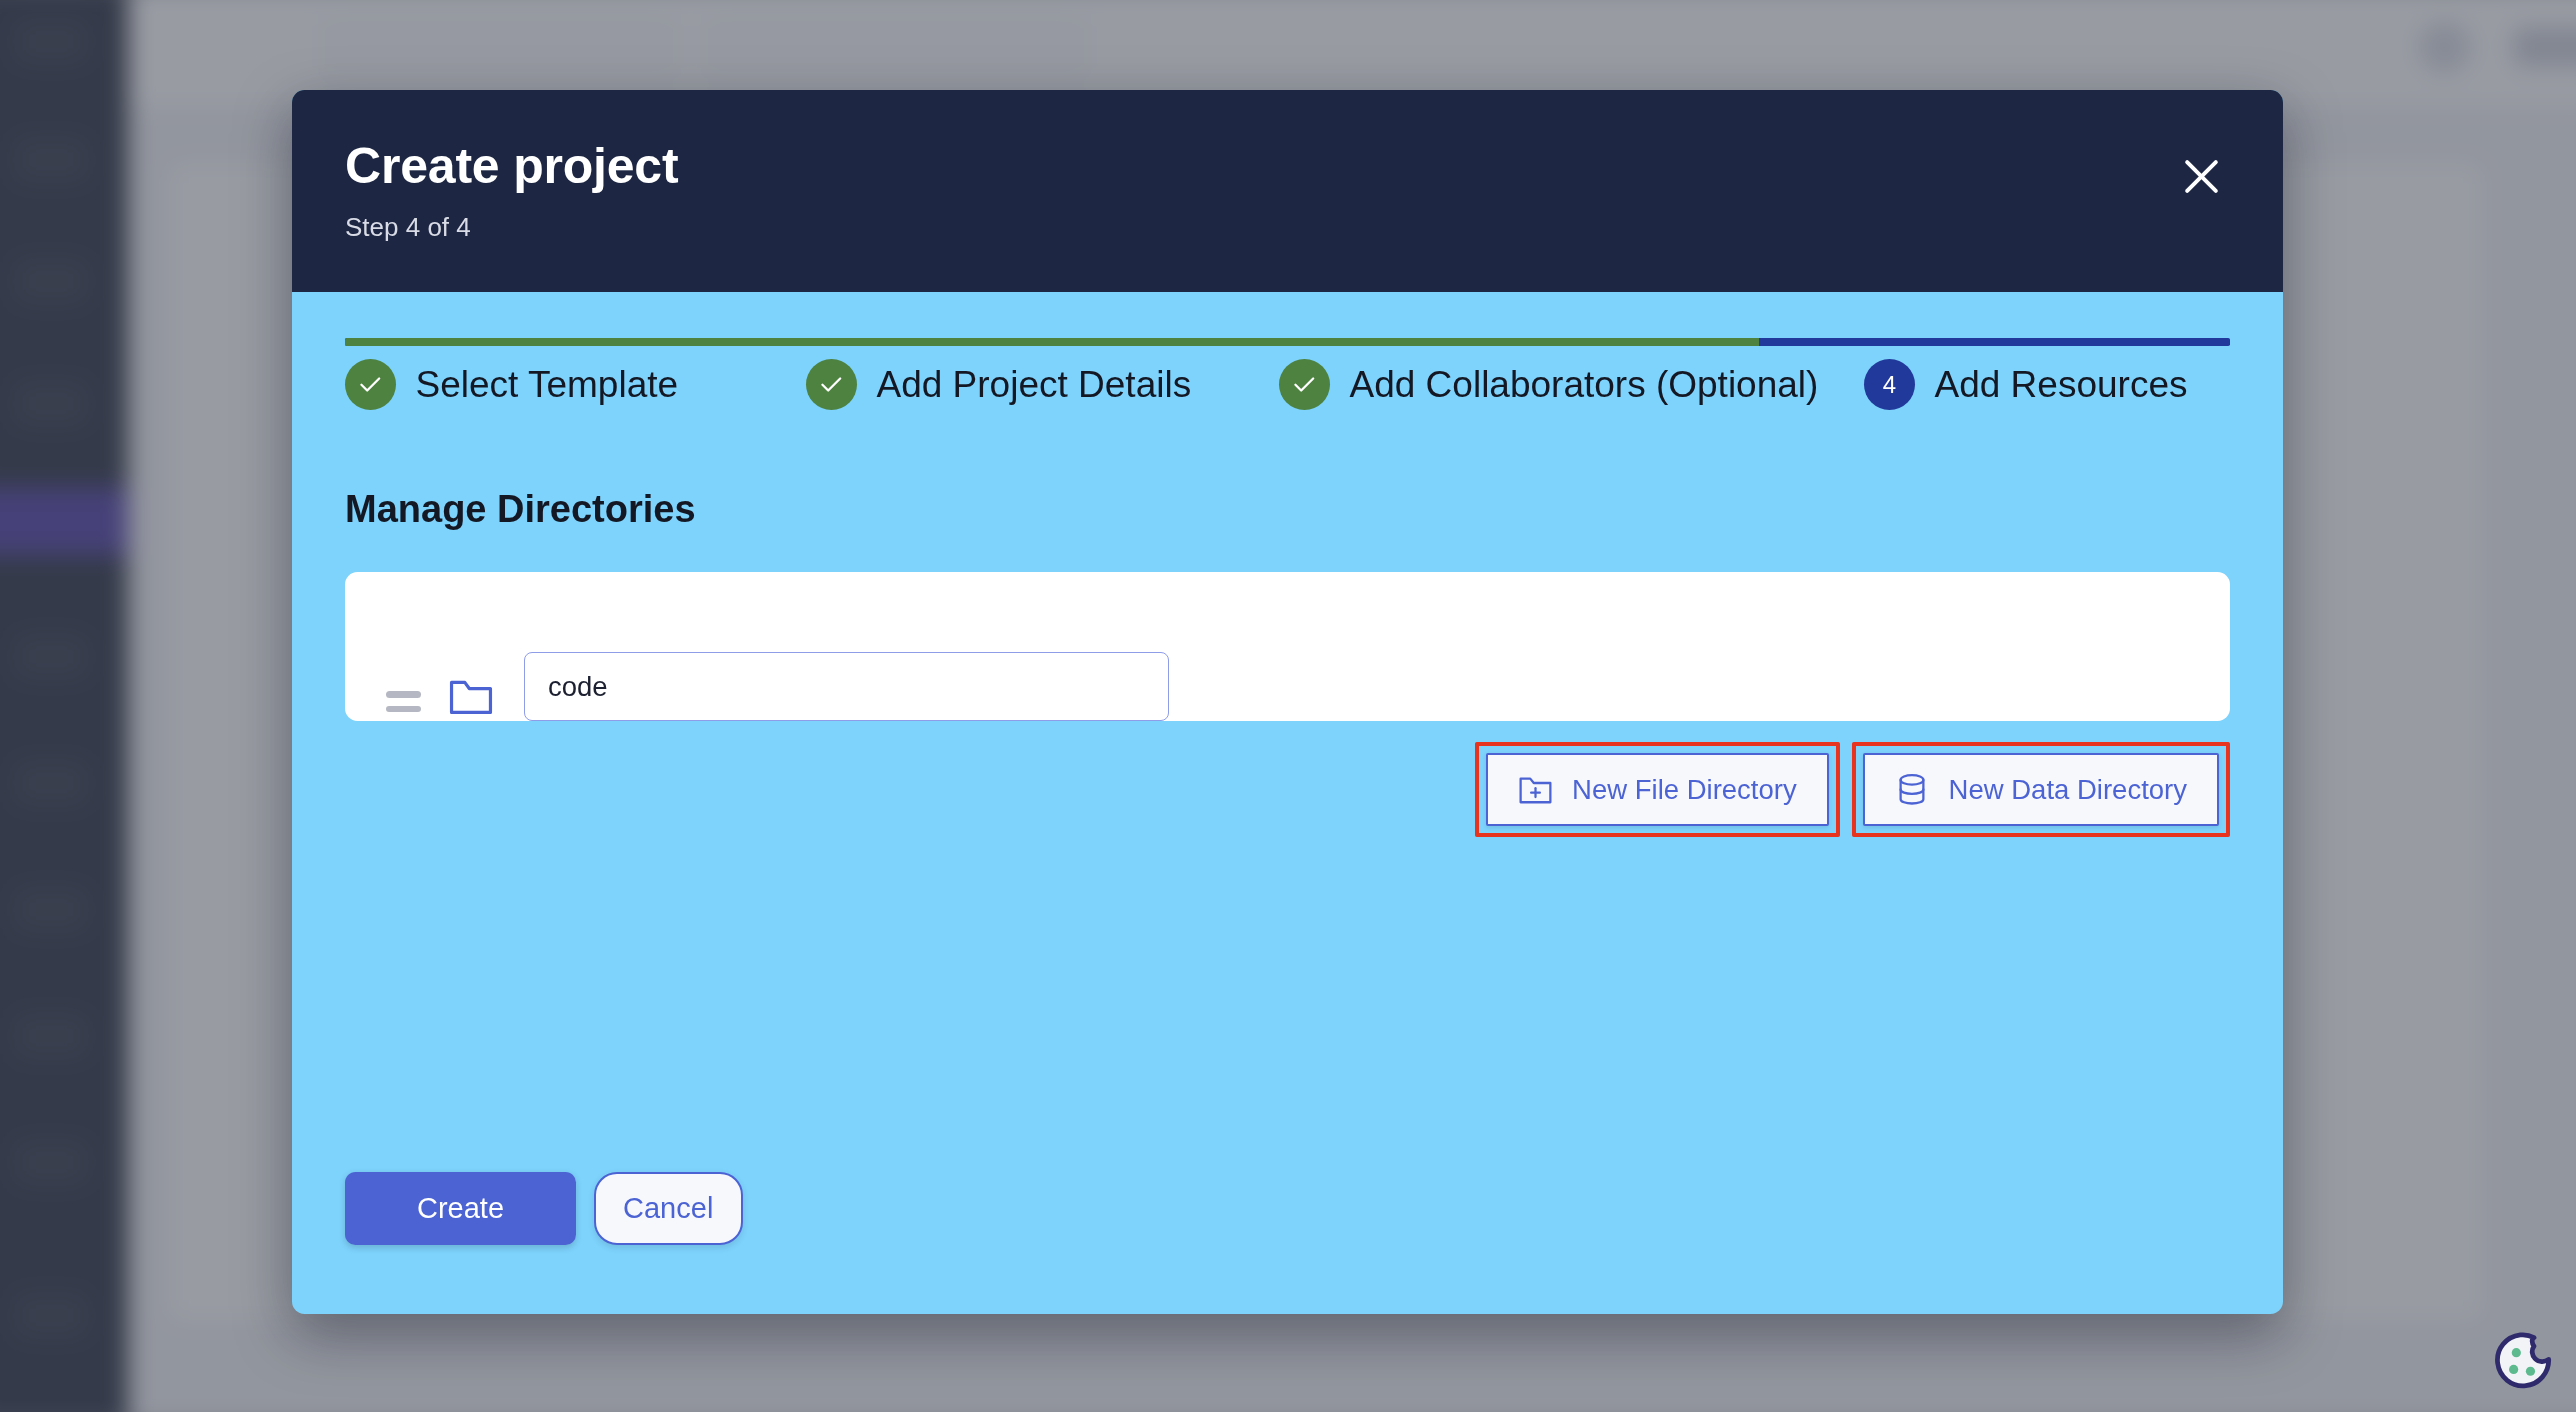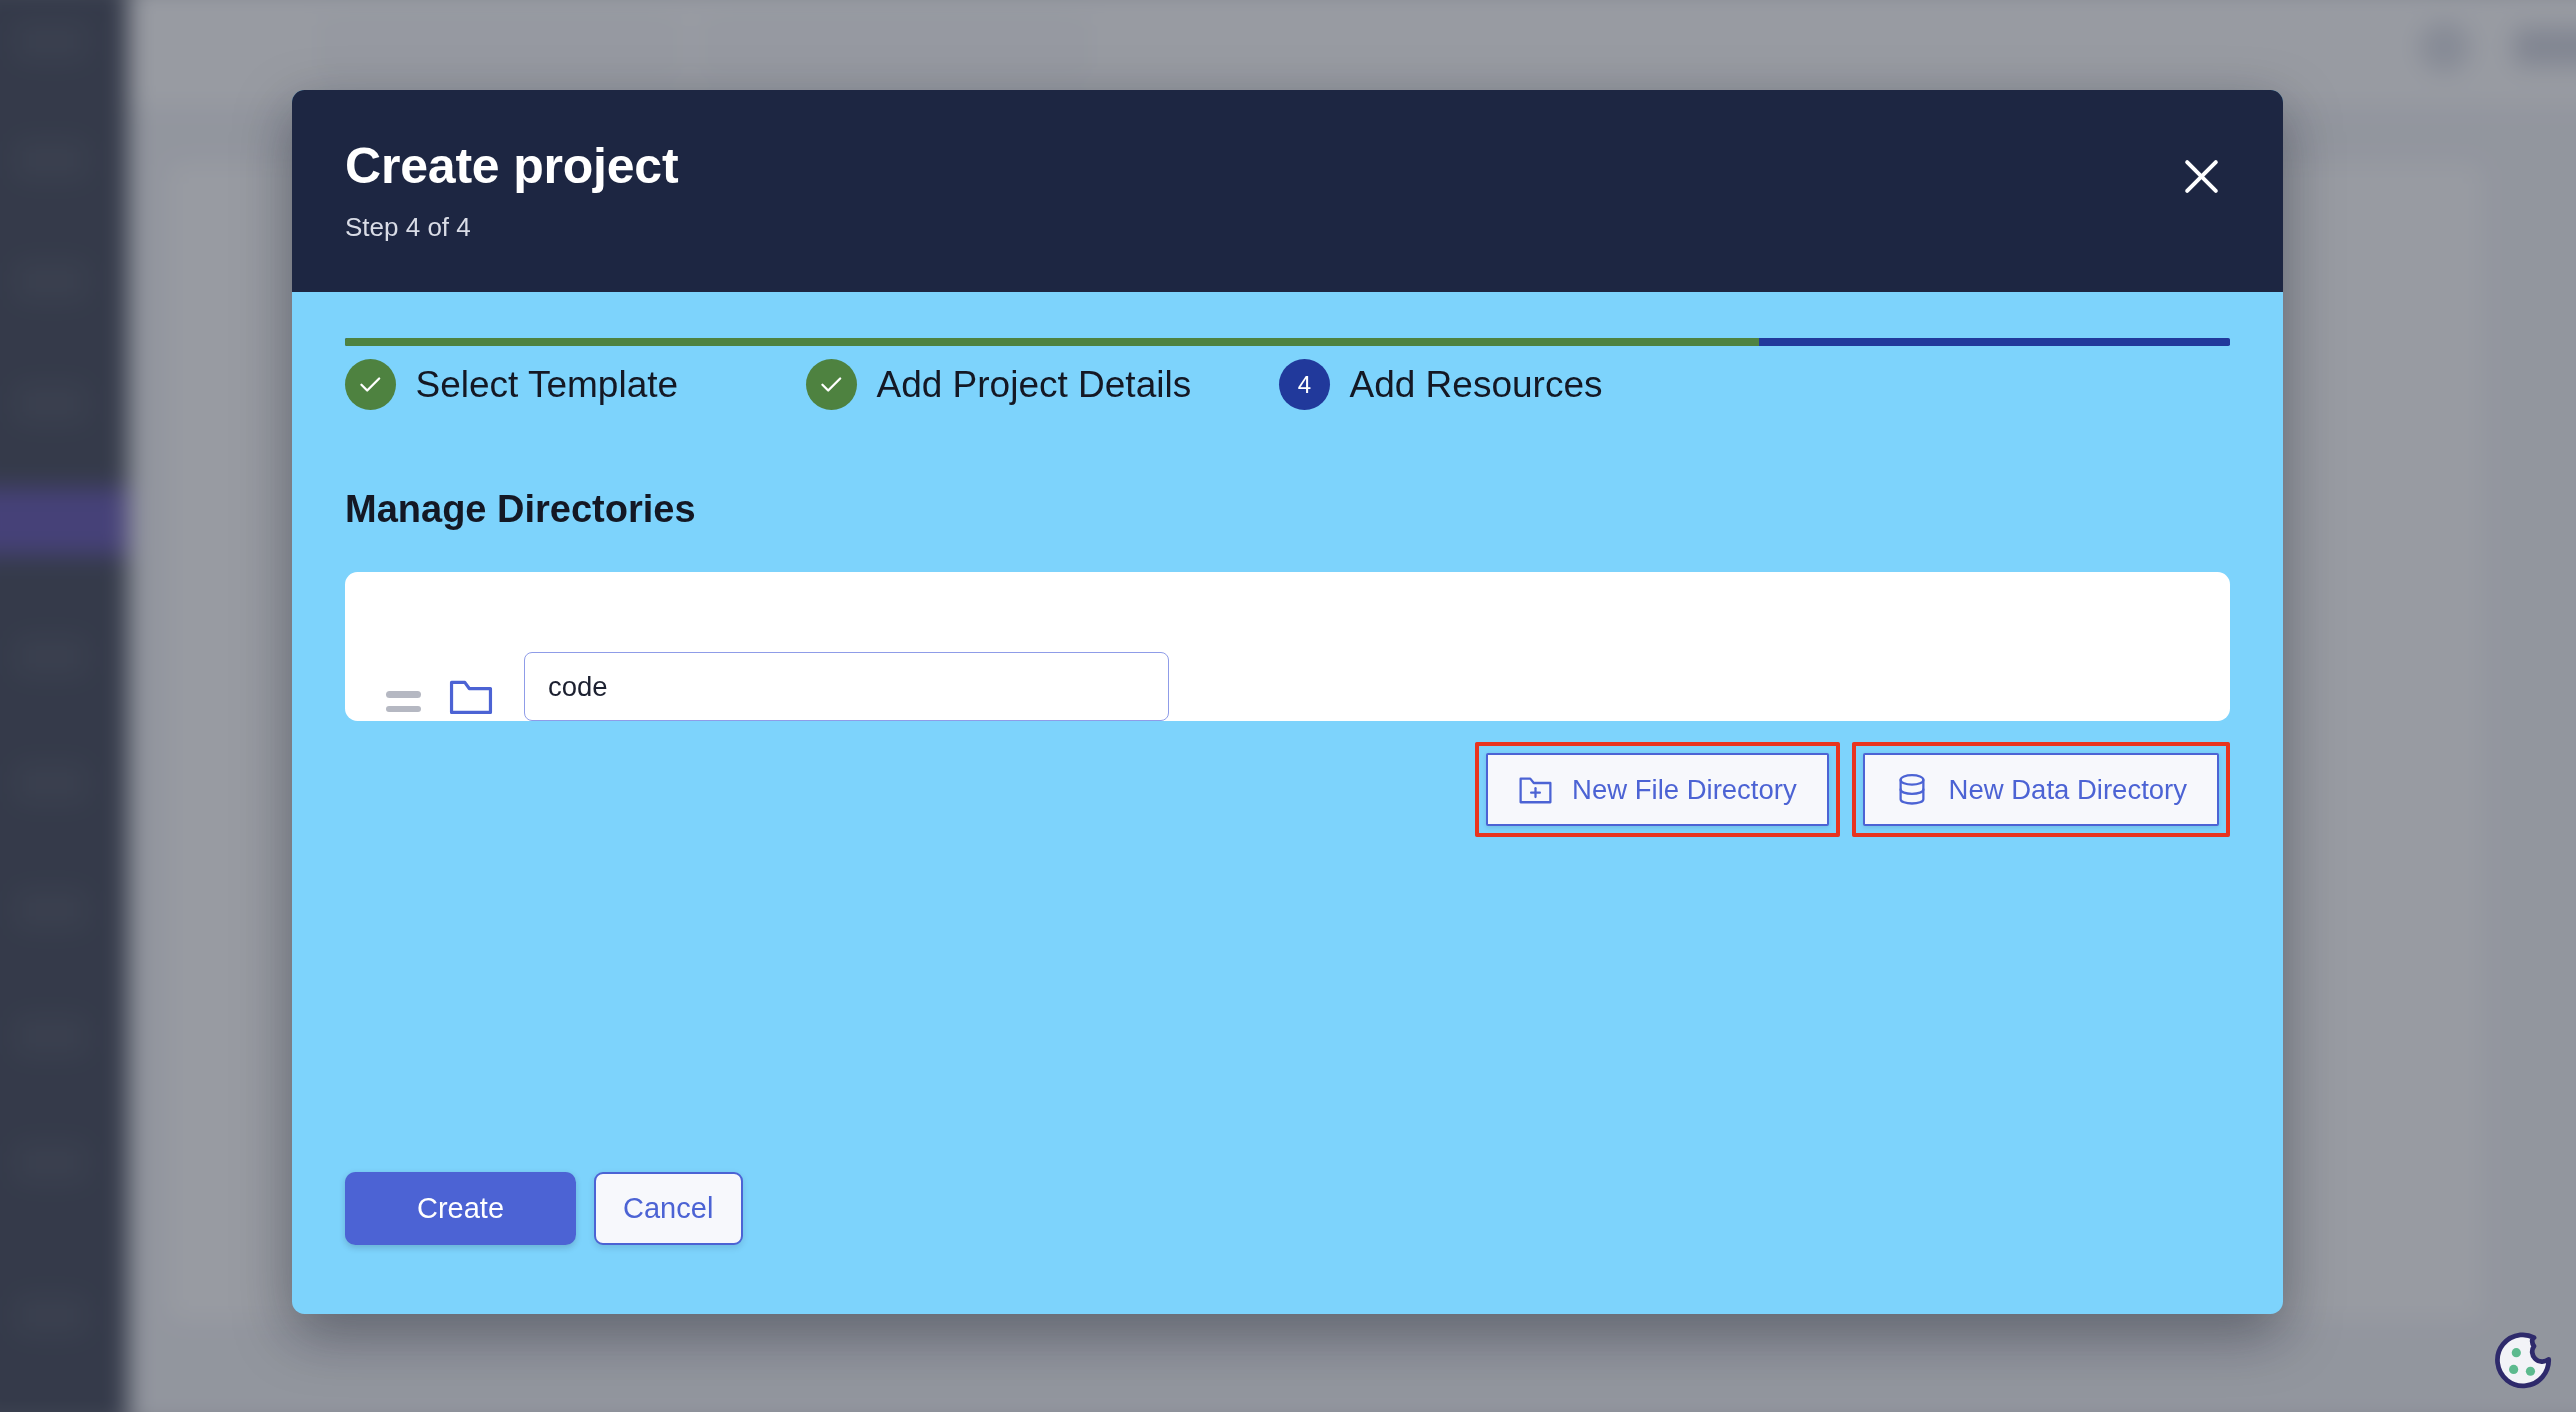--- a/index.html
+++ b/index.html
@@ -251,21 +251,21 @@
     border: none; border-radius: 10.6px;
     background: #4c63d4;
     color: #ffffff;
     font-family: "Liberation Sans", sans-serif;
     font-size: 29px;
     cursor: pointer;
     box-shadow: 0 2.7px 6.2px rgba(20,24,40,0.18);
   }
   #cancel-btn {
     width: 149px; height: 73px;
-    border: 2.7px solid #4c63d4; border-radius: 9px;
+    border: 2.7px solid #4c63d4; border-radius: 23px;
     background: #f7f8fc;
     color: #4c63d4;
     font-family: "Liberation Sans", sans-serif;
     font-size: 29px;
     cursor: pointer;
     box-shadow: 0 2.7px 6.2px rgba(20,24,40,0.12);
   }
 
   
   #cookie-widget {
@@ -346,20 +346,28 @@
 
         <div class="step" style="width:473px">
           <span class="step-circle done">
             <svg width="26.6" height="26.6" viewBox="0 0 30 30" fill="none" stroke="#ffffff" stroke-width="2.6" stroke-linecap="round" stroke-linejoin="round">
               <polyline points="5,15.5 11.5,22 25,8.5"></polyline>
             </svg>
           </span>
           <span class="step-label">Add Project Details</span>
         </div>
 
+        <div class="step" style="width:585px">
+          <span class="step-circle done">
+            <svg width="26.6" height="26.6" viewBox="0 0 30 30" fill="none" stroke="#ffffff" stroke-width="2.6" stroke-linecap="round" stroke-linejoin="round">
+              <polyline points="5,15.5 11.5,22 25,8.5"></polyline>
+            </svg>
+          </span>
+          <span class="step-label">Add Collaborators (Optional)</span>
+        </div>
 
         <div class="step">
           <span class="step-circle current">
             <span class="num">4</span>
           </span>
           <span class="step-label">Add Resources</span>
         </div>
 
       </div>
     </div>

